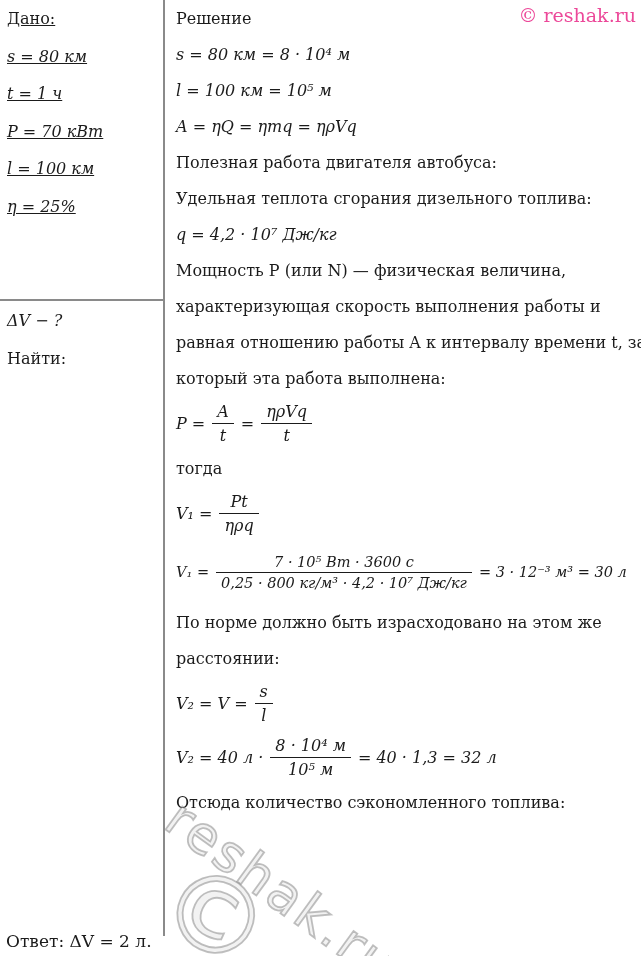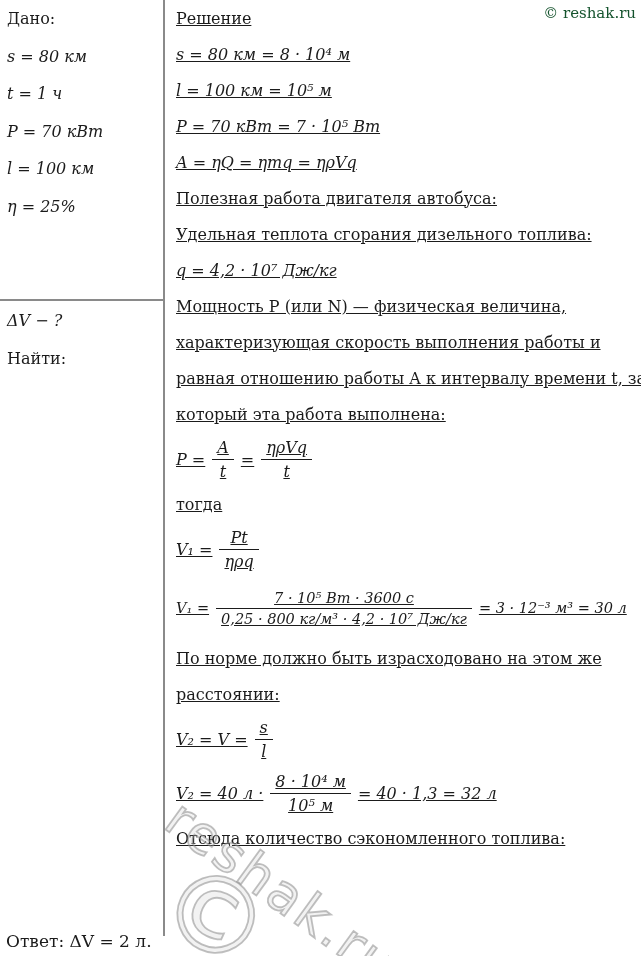--- a/index.html
+++ b/index.html
@@ -12,30 +12,30 @@
     position: relative;
     overflow: hidden;
   }
   .page { position: absolute; inset: 0; }
 
   
   .vdiv { position: absolute; left: 163px; top: 0; width: 2px; height: 936px; background: #8a8a8a; }
   .hdiv { position: absolute; left: 0; top: 299px; width: 164px; height: 2px; background: #8a8a8a; }
 
   
-  .logo { position: absolute; top: 4px; right: 5px; font-size: 15px; color: #14532d; }
+  .logo { position: absolute; top: 4px; right: 5px; font-size: 19px; color: #ec4899; }
 
   
   .given { position: absolute; left: 7px; top: 0; width: 152px; }
-  .given .row { height: 37.5px; display: flex; align-items: center; white-space: nowrap; }
+  .given .row { height: 37.5px; display: flex; align-items: center; white-space: nowrap; text-decoration: underline; }
   .find { position: absolute; left: 7px; top: 302px; width: 152px; }
 
   
   .solution { position: absolute; left: 176px; top: 0; width: 462px; }
-  .line { min-height: 36px; display: flex; align-items: center; gap: 7px; white-space: nowrap; text-decoration: underline; }
+  .line { min-height: 36px; display: flex; align-items: center; gap: 7px; white-space: nowrap; }
   .fline { min-height: 54px; }
   .fline-big { min-height: 64px; }
   .compact { font-size: 14.5px; }
   .formula { font-style: italic; }
 
   .frac { display: inline-flex; flex-direction: column; text-align: center; }
   .frac .num { padding: 0 5px 2px; }
   .frac .den { border-top: 1.6px solid #1b1b1b; padding: 2px 5px 0; }
 
   
@@ -74,21 +74,20 @@
   <aside class="find">
     <div class="row formula" style="height:37.5px;display:flex;align-items:center;">ΔV − ?</div>
     <div class="row" style="height:37.5px;display:flex;align-items:center;">Найти:</div>
   </aside>
 
   <main class="solution">
     <div class="line">Решение</div>
 
     <div class="line formula">s = 80 км = 8 · 10⁴ м</div>
     <div class="line formula">l = 100 км = 10⁵ м</div>
-    <div class="line formula">P = 70 кВт = 7 · 10⁵ Вт</div>
 
     <div class="line formula">A = ηQ = ηmq = ηρVq</div>
     <div class="line">Полезная работа двигателя автобуса:</div>
 
     <div class="line">Удельная теплота сгорания дизельного топлива:</div>
     <div class="line formula">q = 4,2 · 10⁷ Дж/кг</div>
 
     <div class="line">Мощность P (или N) — физическая величина,</div>
     <div class="line">характеризующая скорость выполнения работы и</div>
     <div class="line">равная отношению работы A к интервалу времени t, за</div>

